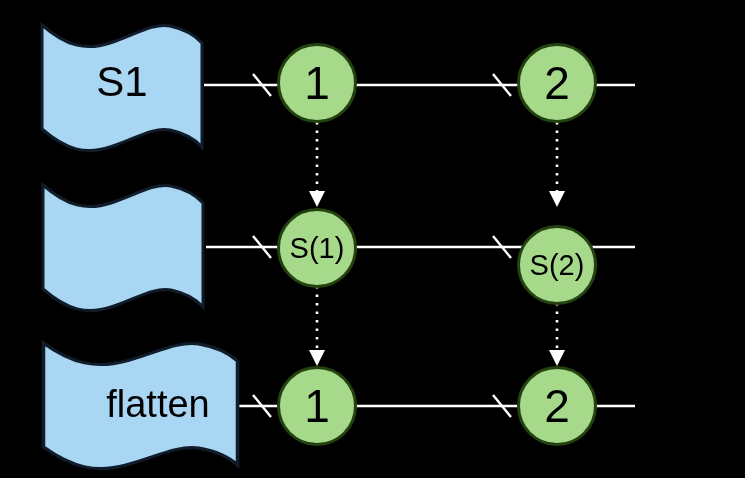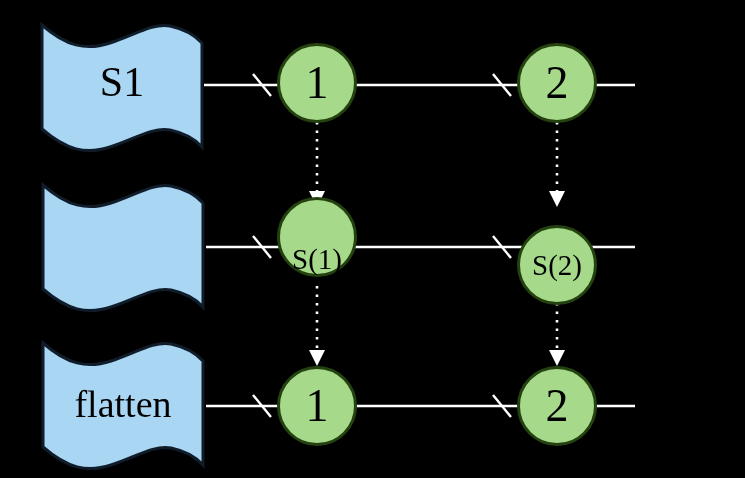--- a/index.html
+++ b/index.html
@@ -6,21 +6,21 @@
     margin: 0;
     padding: 0;
     background: #000;
   }
   .canvas {
     position: relative;
     width: 635px;
     height: 478px;
     background: var(--background, #000000);
     overflow: hidden;
-    font-family: Liberation Serif, serif;
+    font-family: Liberation Sans, sans-serif;
   }
   .wires {
     position: absolute;
     inset: 0;
     width: 745px;
     height: 478px;
   }
   .wire-line {
     stroke: var(--arrow, #ffffff);
     stroke-width: 2.6;
@@ -87,24 +87,24 @@
     font-size: 46px;
     color: var(--text, #000000);
     line-height: 1;
   }
   .node-label.small {
     font-size: 29px;
   }
   
   #flag-s1      { left: 40px; top: 22px; }
   #flag-s2      { left: 41px; top: 182px; }
-  #flag-flatten { left: 41px; top: 340px; }
+  #flag-flatten { left: 41px; top: 340px; padding-left: 35px; }
   #node-s1-1   { left: 277px; top: 43px; }
   #node-s1-2   { left: 517px; top: 43px; }
-  #node-s2-1   { left: 277px; top: 197px; align-items: flex-end; }
+  #node-s2-1   { left: 277px; top: 208px; }
   #node-s2-2   { left: 517px; top: 225px; text-align: right; }
   #node-out-1  { left: 277px; top: 366px; }
   #node-out-2  { left: 517px; top: 366px; }
 </style>
 </head>
 <body>
 
 <div class="canvas">
 
   <svg class="wires" viewBox="0 0 745 478">

